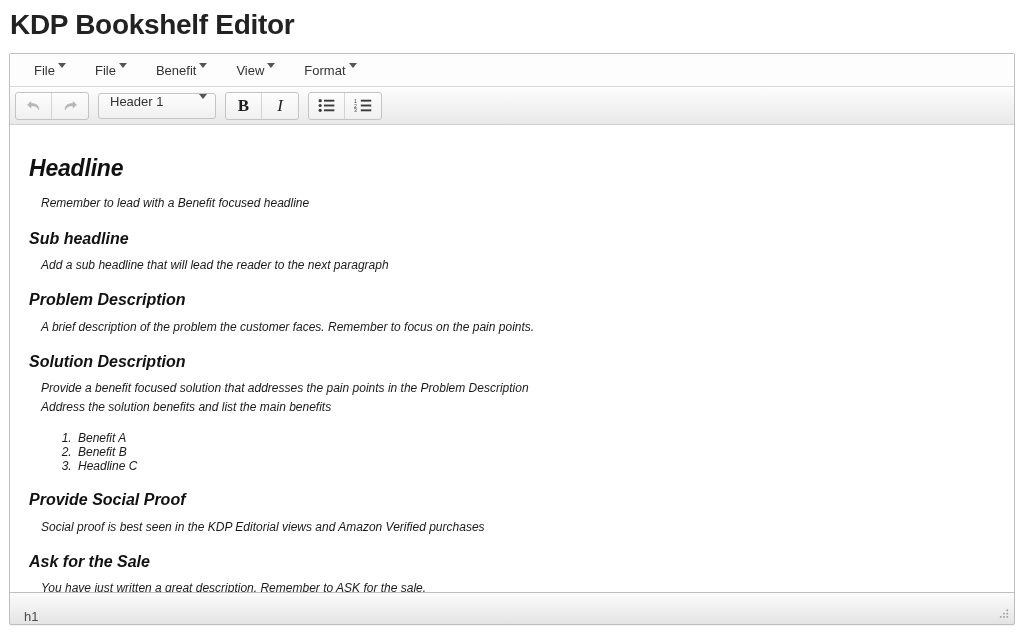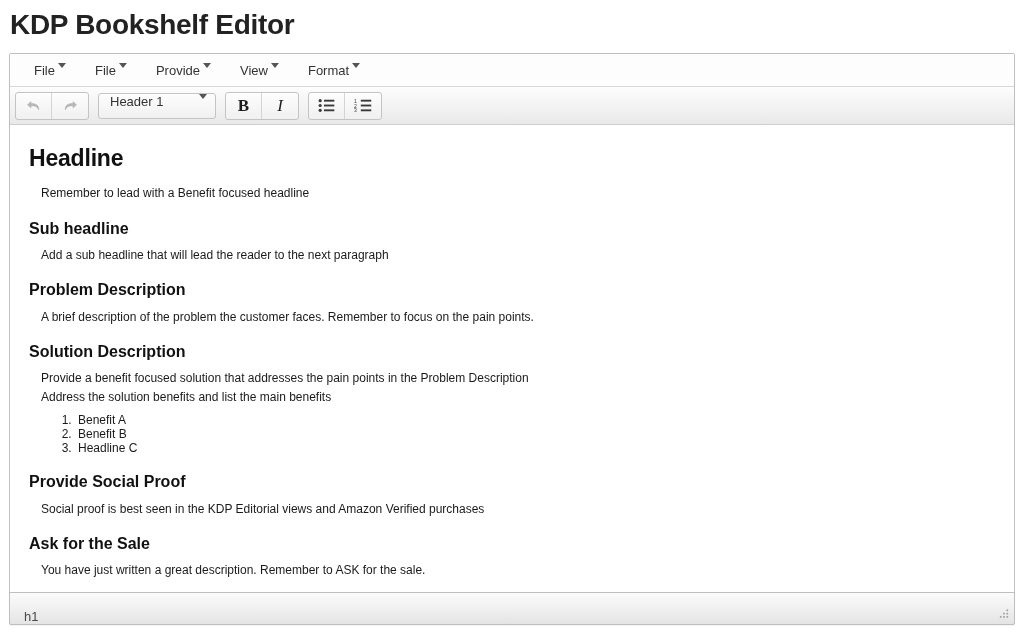--- a/index.html
+++ b/index.html
@@ -146,23 +146,24 @@
     margin-right: 9px;
     font-size: 13px;
     color: #333333;
     cursor: default;
   }
 
   
   .content {
     flex: 1 1 auto;
     background: #ffffff;
-    padding: 14px 16px 10px 19px;
+    padding: 24px 16px 10px 19px;
     box-sizing: border-box;
     overflow: hidden;
+    font-style: italic;
   }
   .content h1 {
     font-size: 23px;
     font-weight: bold;
     margin: 6px 0 14px 0;
     color: #111111;
     line-height: 1.15;
     letter-spacing: -0.2px;
   }
   .content h2 {
@@ -173,21 +174,21 @@
     line-height: 1.15;
   }
   .content p {
     font-size: 12px;
     margin: 0 0 3px 12px;
     color: #1a1a1a;
     line-height: 1.35;
   }
   .content ol {
     font-size: 12px;
-    margin: 8px 0 6px 0;
+    margin: 16px 0 6px 0;
     padding-left: 46px;
     color: #1a1a1a;
     line-height: 1.1;
   }
   .content ol li { margin: 0 0 1px 0; padding-left: 3px; }
 
   
   .statusbar {
     position: absolute;
     left: 9px;
@@ -225,21 +226,21 @@
     <div class="menubar">
       <div class="menu-item">
         <span>File</span>
         <span class="caret"></span>
       </div>
       <div class="menu-item">
         <span>File</span>
         <span class="caret"></span>
       </div>
       <div class="menu-item">
-        <span>Provide</span>
+        <span>Benefit</span>
         <span class="caret"></span>
       </div>
       <div class="menu-item">
         <span>View</span>
         <span class="caret"></span>
       </div>
       <div class="menu-item">
         <span>Format</span>
         <span class="caret"></span>
       </div>

